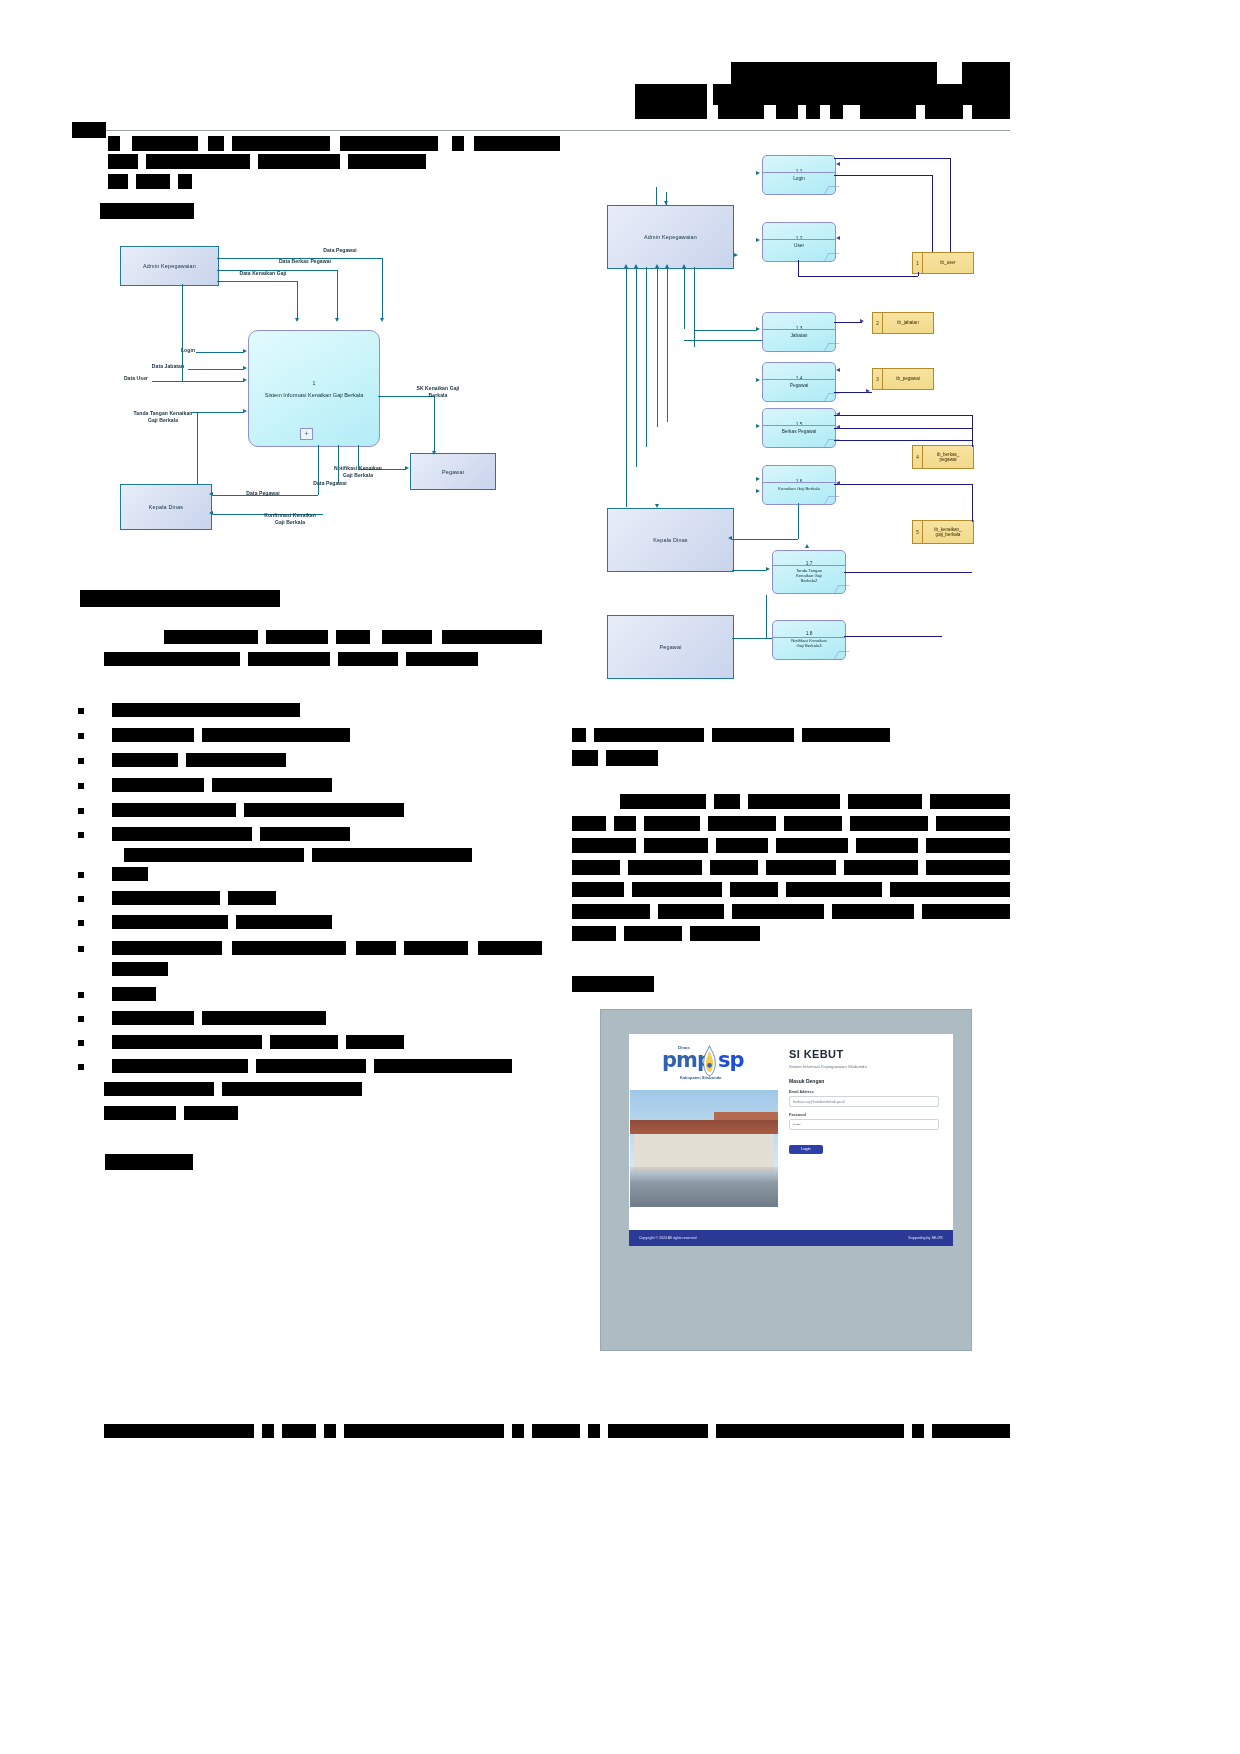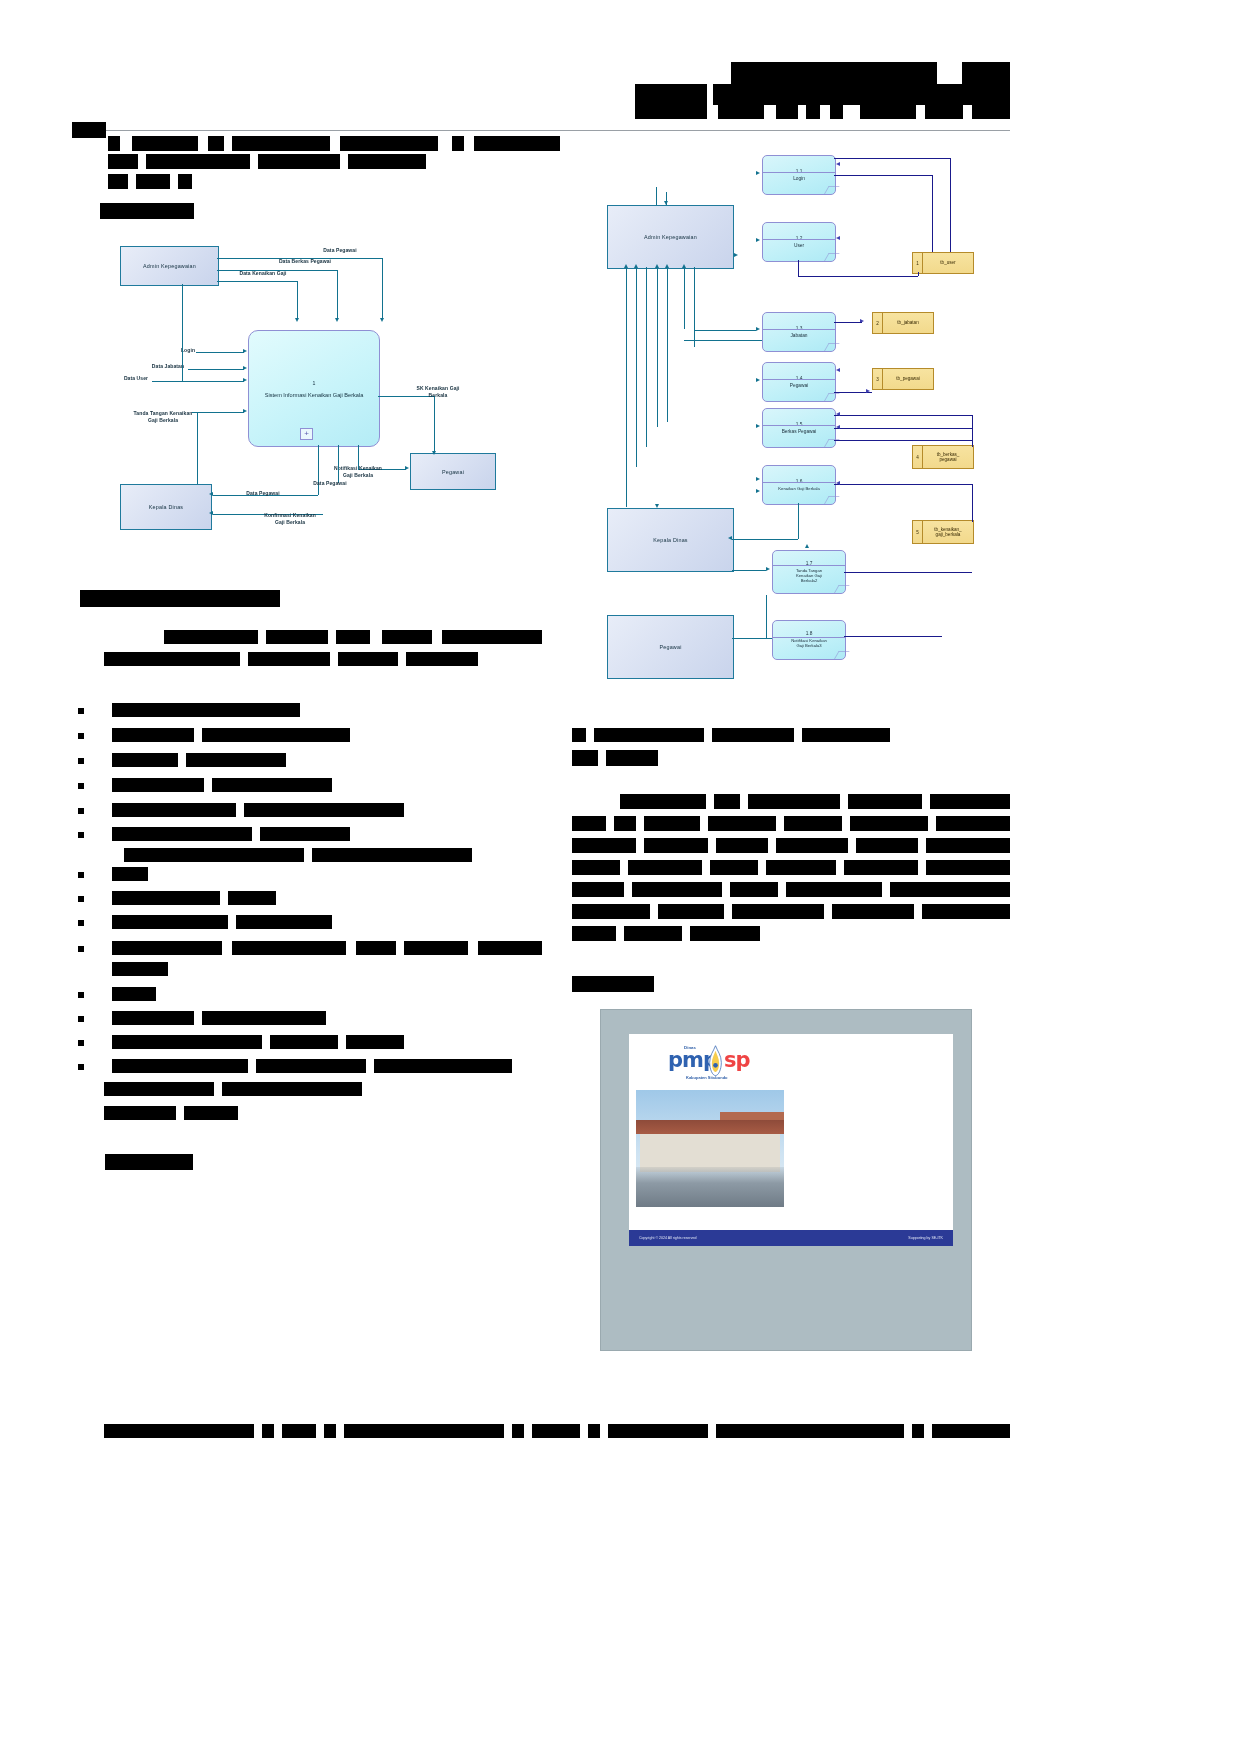--- a/index.html
+++ b/index.html
@@ -71,21 +71,21 @@
   
   .shot{position:absolute;background:#adbcc2;box-shadow:0 0 0 1px #9aa9af;}
   .browser{position:absolute;background:#ffffff;display:flex;flex-direction:column;}
   .browser-body{flex:1;display:flex;}
   .lg-left{width:50%;display:flex;flex-direction:column;align-items:center;padding-top:10px;}
   .lg-right{width:50%;padding:14px 14px 0 10px;}
   .logo-wrap{position:relative;width:104px;height:40px;margin-bottom:6px;}
   .logo-dinas{position:absolute;left:26px;top:1px;font-size:4.4px;color:#2f5fa8;font-weight:bold;}
   .logo-pmp{position:absolute;left:10px;top:6px;font-size:21px;font-weight:bold;color:#2f62b0;
      letter-spacing:-1px;line-height:1;font-family:"DejaVu Sans",sans-serif;}
-  .logo-sp{position:absolute;left:66px;top:6px;font-size:21px;font-weight:bold;color:#ef4444;
+  .logo-sp{position:absolute;left:66px;top:6px;font-size:21px;font-weight:bold;color:#1d4ed8;
      letter-spacing:-1px;line-height:1;font-family:"DejaVu Sans",sans-serif;}
   .logo-flame{position:absolute;left:50px;top:1px;width:15px;height:32px;}
   .logo-sub{position:absolute;left:28px;top:31px;font-size:4px;color:#2f5fa8;font-weight:bold;}
   .photo{width:148px;height:117px;position:relative;overflow:hidden;border:0;}
   .sky{position:absolute;inset:0;background:linear-gradient(180deg,#9fc8e8 0%,#cfe3f2 55%,#e6eef3 100%);}
   .bldg{position:absolute;left:4px;top:38px;width:140px;height:44px;background:#e3ded3;}
   .roof{position:absolute;left:0px;top:30px;width:148px;height:14px;
      background:linear-gradient(180deg,#8e4b3a 0%,#a85c45 100%);}
   .roof2{position:absolute;left:84px;top:22px;width:64px;height:12px;background:#b36a4f;}
   .crowd{position:absolute;left:0;bottom:0;width:148px;height:40px;
@@ -583,20 +583,37 @@
 
           <div class="photo">
             <div class="sky"></div>
             <div class="roof2"></div>
             <div class="bldg"></div>
             <div class="roof"></div>
             <div class="crowd"></div>
           </div>
         </div>
 
+        <div class="lg-right">
+          <div class="ptitle">SI KEBUT</div>
+          <div class="psub">Sistem Informasi Kepegawaian Situbondo</div>
+          <div class="pmasuk">Masuk Dengan</div>
+
+          <div class="flabel">Email Address</div>
+          <div class="finput">
+            <span>barbara.wy@situbondokab.go.id</span>
+          </div>
+
+          <div class="flabel">Password</div>
+          <div class="finput">
+            <span>••••••</span>
+          </div>
+
+          <div class="btn-login">Login</div>
+        </div>
       </div>
 
       <div class="footer-bar">
         <span>Copyright © 2024 All rights reserved</span>
         <span>Supporting by SE-ITK</span>
       </div>
     </div>
   </div>
 
   <div>

